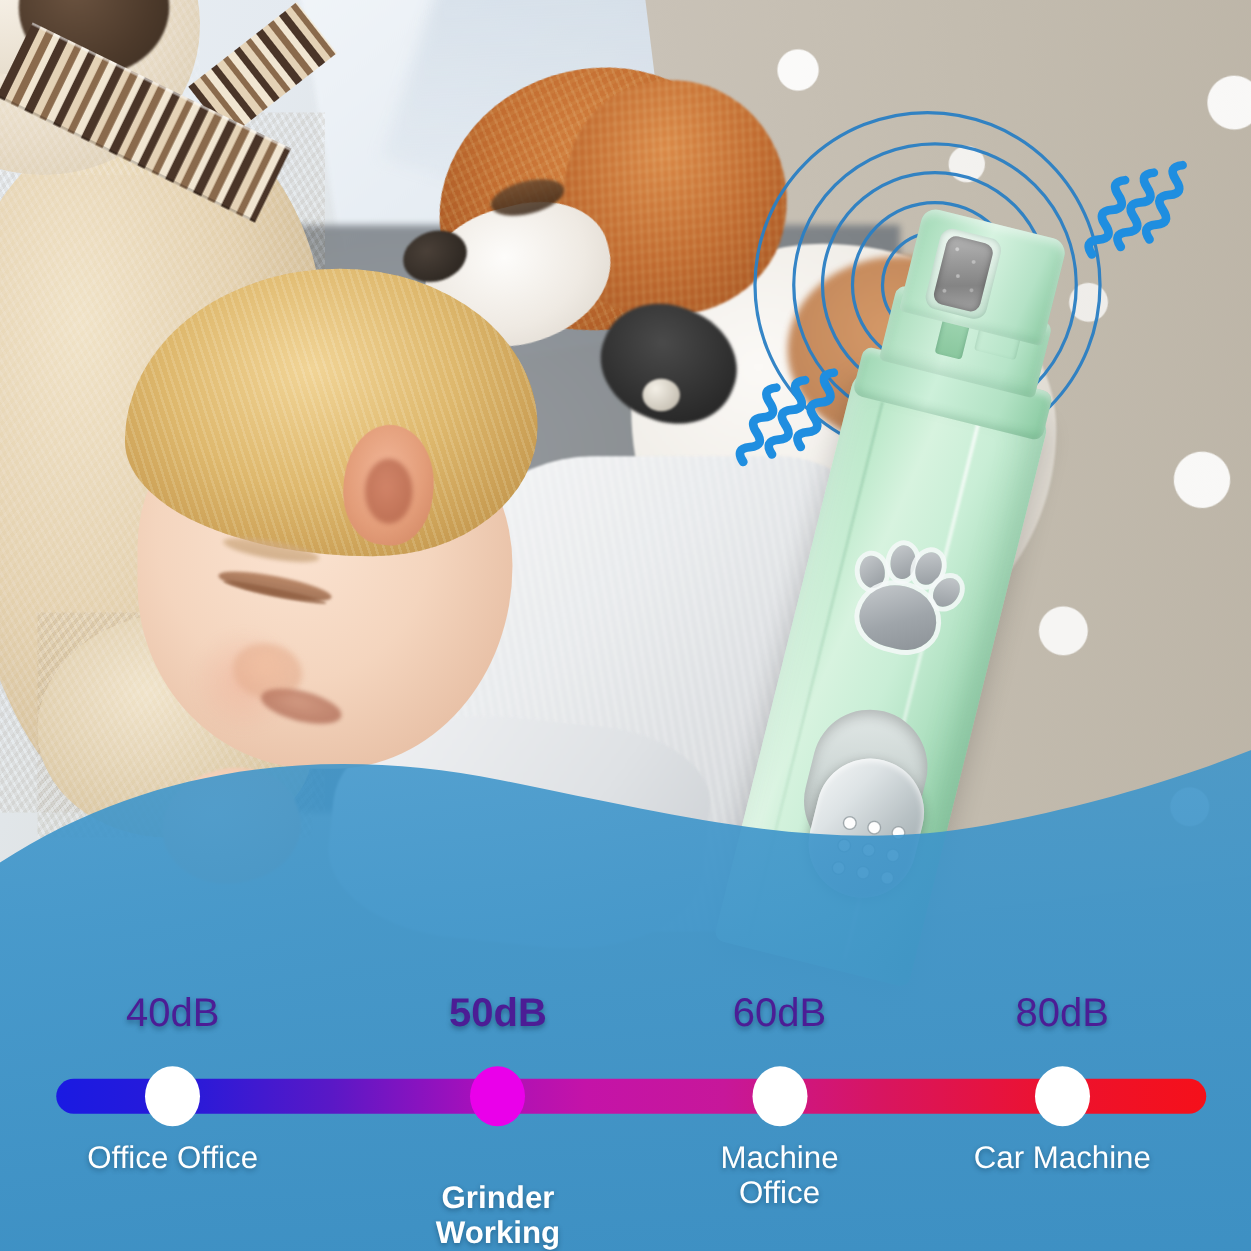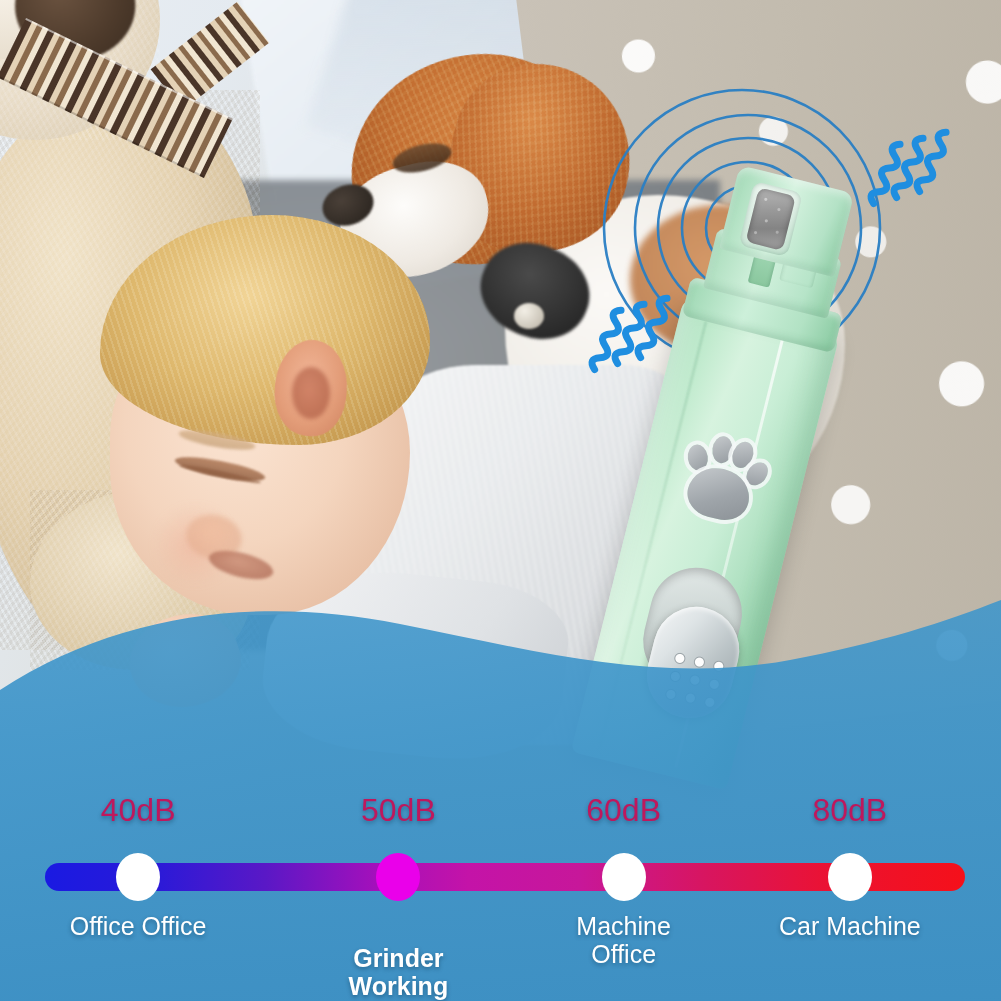--- a/index.html
+++ b/index.html
@@ -467,24 +467,24 @@
 
   .dot {
     position:absolute; width:44px; height:48px; border-radius:50%;
     top:193px; margin-left:-22px;
   }
   .dot-white { background:#ffffff; }
   .dot-magenta { background:#ea00ea; border:none; }
 
   .tick-db {
     position:absolute; top:132px; transform:translateX(-50%);
-    font-size:32px; color:#be185d; white-space:nowrap;
+    font-size:32px; color:#4c1d95; white-space:nowrap;
     text-shadow:0 2px 4px rgba(10,50,80,.45);
   }
-  .tick-db.em { font-weight:normal; }
+  .tick-db.em { font-weight:bold; }
 
   .tick-label {
     position:absolute; top:252px; transform:translateX(-50%);
     font-size:25px; color:#ffffff; line-height:1.12;
     text-align:center; white-space:pre-line;
     text-shadow:0 2px 4px rgba(10,50,80,.45);
   }
   .tick-label.em { font-weight:bold;margin-top:32px; }
 </style>
 </head>

